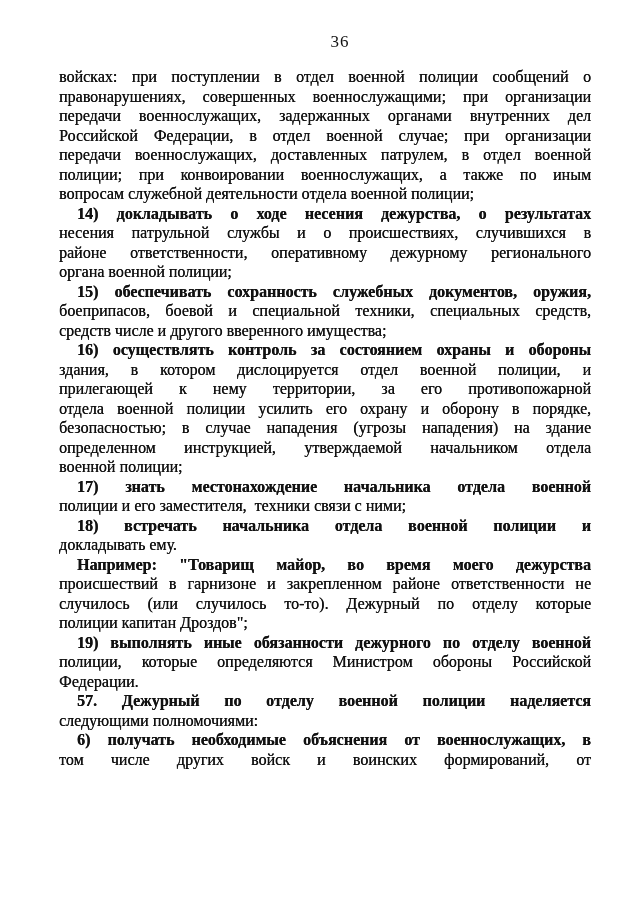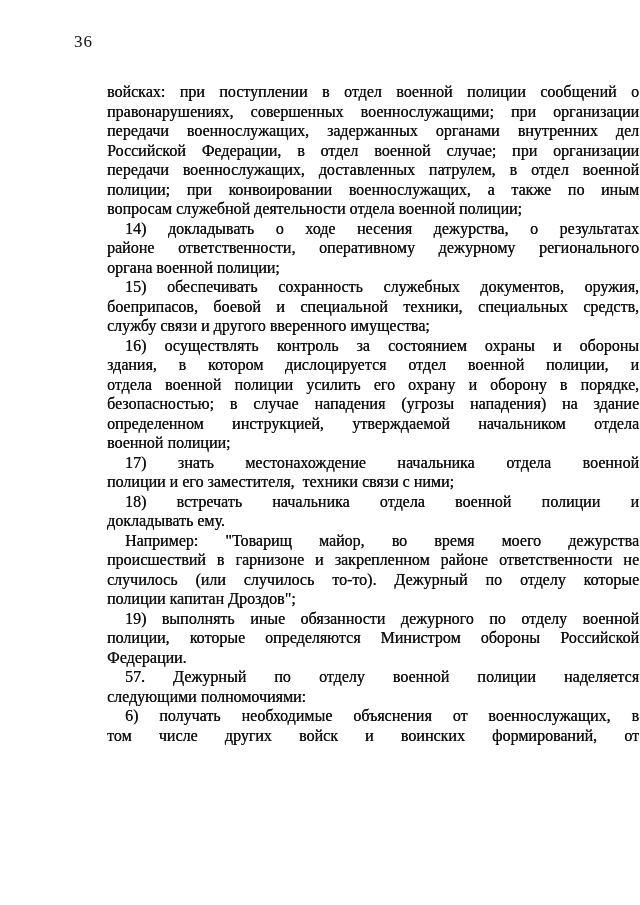--- a/index.html
+++ b/index.html
@@ -18,44 +18,44 @@
   .page {
     position: absolute;
     inset: 0;
     background: #ffffff;
   }
   .page-number {
     position: absolute;
     top: 30px;
     left: 59px;
     width: 532px;
-    text-align: left;
+    text-align: center;
     transform: translateX(15px);
     font-size: 17px;
     line-height: 24px;
     letter-spacing: 1px;
   }
   .text-block {
     position: absolute;
-    top: 82px;
+    top: 67px;
     left: 59px;
     width: 532px;
     font-size: 16px;
     line-height: 19.5px;
     text-shadow: 0.25px 0 0 currentColor;
-    margin-left: 48px;
   }
   .ln {
     text-align: justify;
     text-align-last: justify;
     height: 19.5px;
     overflow: visible;
   }
   .ln.ind {
     text-indent: 18px;
+    font-weight: bold;
   }
   .ln.last {
     text-align: right;
     text-align-last: left;
     white-space: pre-wrap;
   }
 </style>
 </head>
 <body>
 
@@ -63,27 +63,29 @@
   <div class="page-number">36</div>
   <div class="text-block">
       <div class="ln">войсках: при поступлении в отдел военной полиции сообщений о</div>
       <div class="ln">правонарушениях, совершенных военнослужащими; при организации</div>
       <div class="ln">передачи военнослужащих, задержанных органами внутренних дел</div>
       <div class="ln">Российской Федерации, в отдел военной случае; при организации</div>
       <div class="ln">передачи военнослужащих, доставленных патрулем, в отдел военной</div>
       <div class="ln">полиции; при конвоировании военнослужащих, а также по иным</div>
       <div class="ln last">вопросам служебной деятельности отдела военной полиции;</div>
       <div class="ln ind">14) докладывать о ходе несения дежурства, о результатах</div>
+      <div class="ln">несения патрульной службы и о происшествиях, случившихся в</div>
       <div class="ln">районе ответственности, оперативному дежурному регионального</div>
       <div class="ln last">органа военной полиции;</div>
       <div class="ln ind">15) обеспечивать сохранность служебных документов, оружия,</div>
       <div class="ln">боеприпасов, боевой и специальной техники, специальных средств,</div>
-      <div class="ln last">службу связи и другого вверенного имущества;</div>
+      <div class="ln last">средств числе и другого вверенного имущества;</div>
       <div class="ln ind">16) осуществлять контроль за состоянием охраны и обороны</div>
       <div class="ln">здания, в котором дислоцируется отдел военной полиции, и</div>
+      <div class="ln">прилегающей к нему территории, за его противопожарной</div>
       <div class="ln">отдела военной полиции усилить его охрану и оборону в порядке,</div>
       <div class="ln">безопасностью; в случае нападения (угрозы нападения) на здание</div>
       <div class="ln">определенном инструкцией, утверждаемой начальником отдела</div>
       <div class="ln last">военной полиции;</div>
       <div class="ln ind">17) знать местонахождение начальника отдела военной</div>
       <div class="ln last">полиции и его заместителя,  техники связи с ними;</div>
       <div class="ln ind">18) встречать начальника отдела военной полиции и</div>
       <div class="ln last">докладывать ему.</div>
       <div class="ln ind">Например: "Товарищ майор, во время моего дежурства</div>
       <div class="ln">происшествий в гарнизоне и закрепленном районе ответственности не</div>

